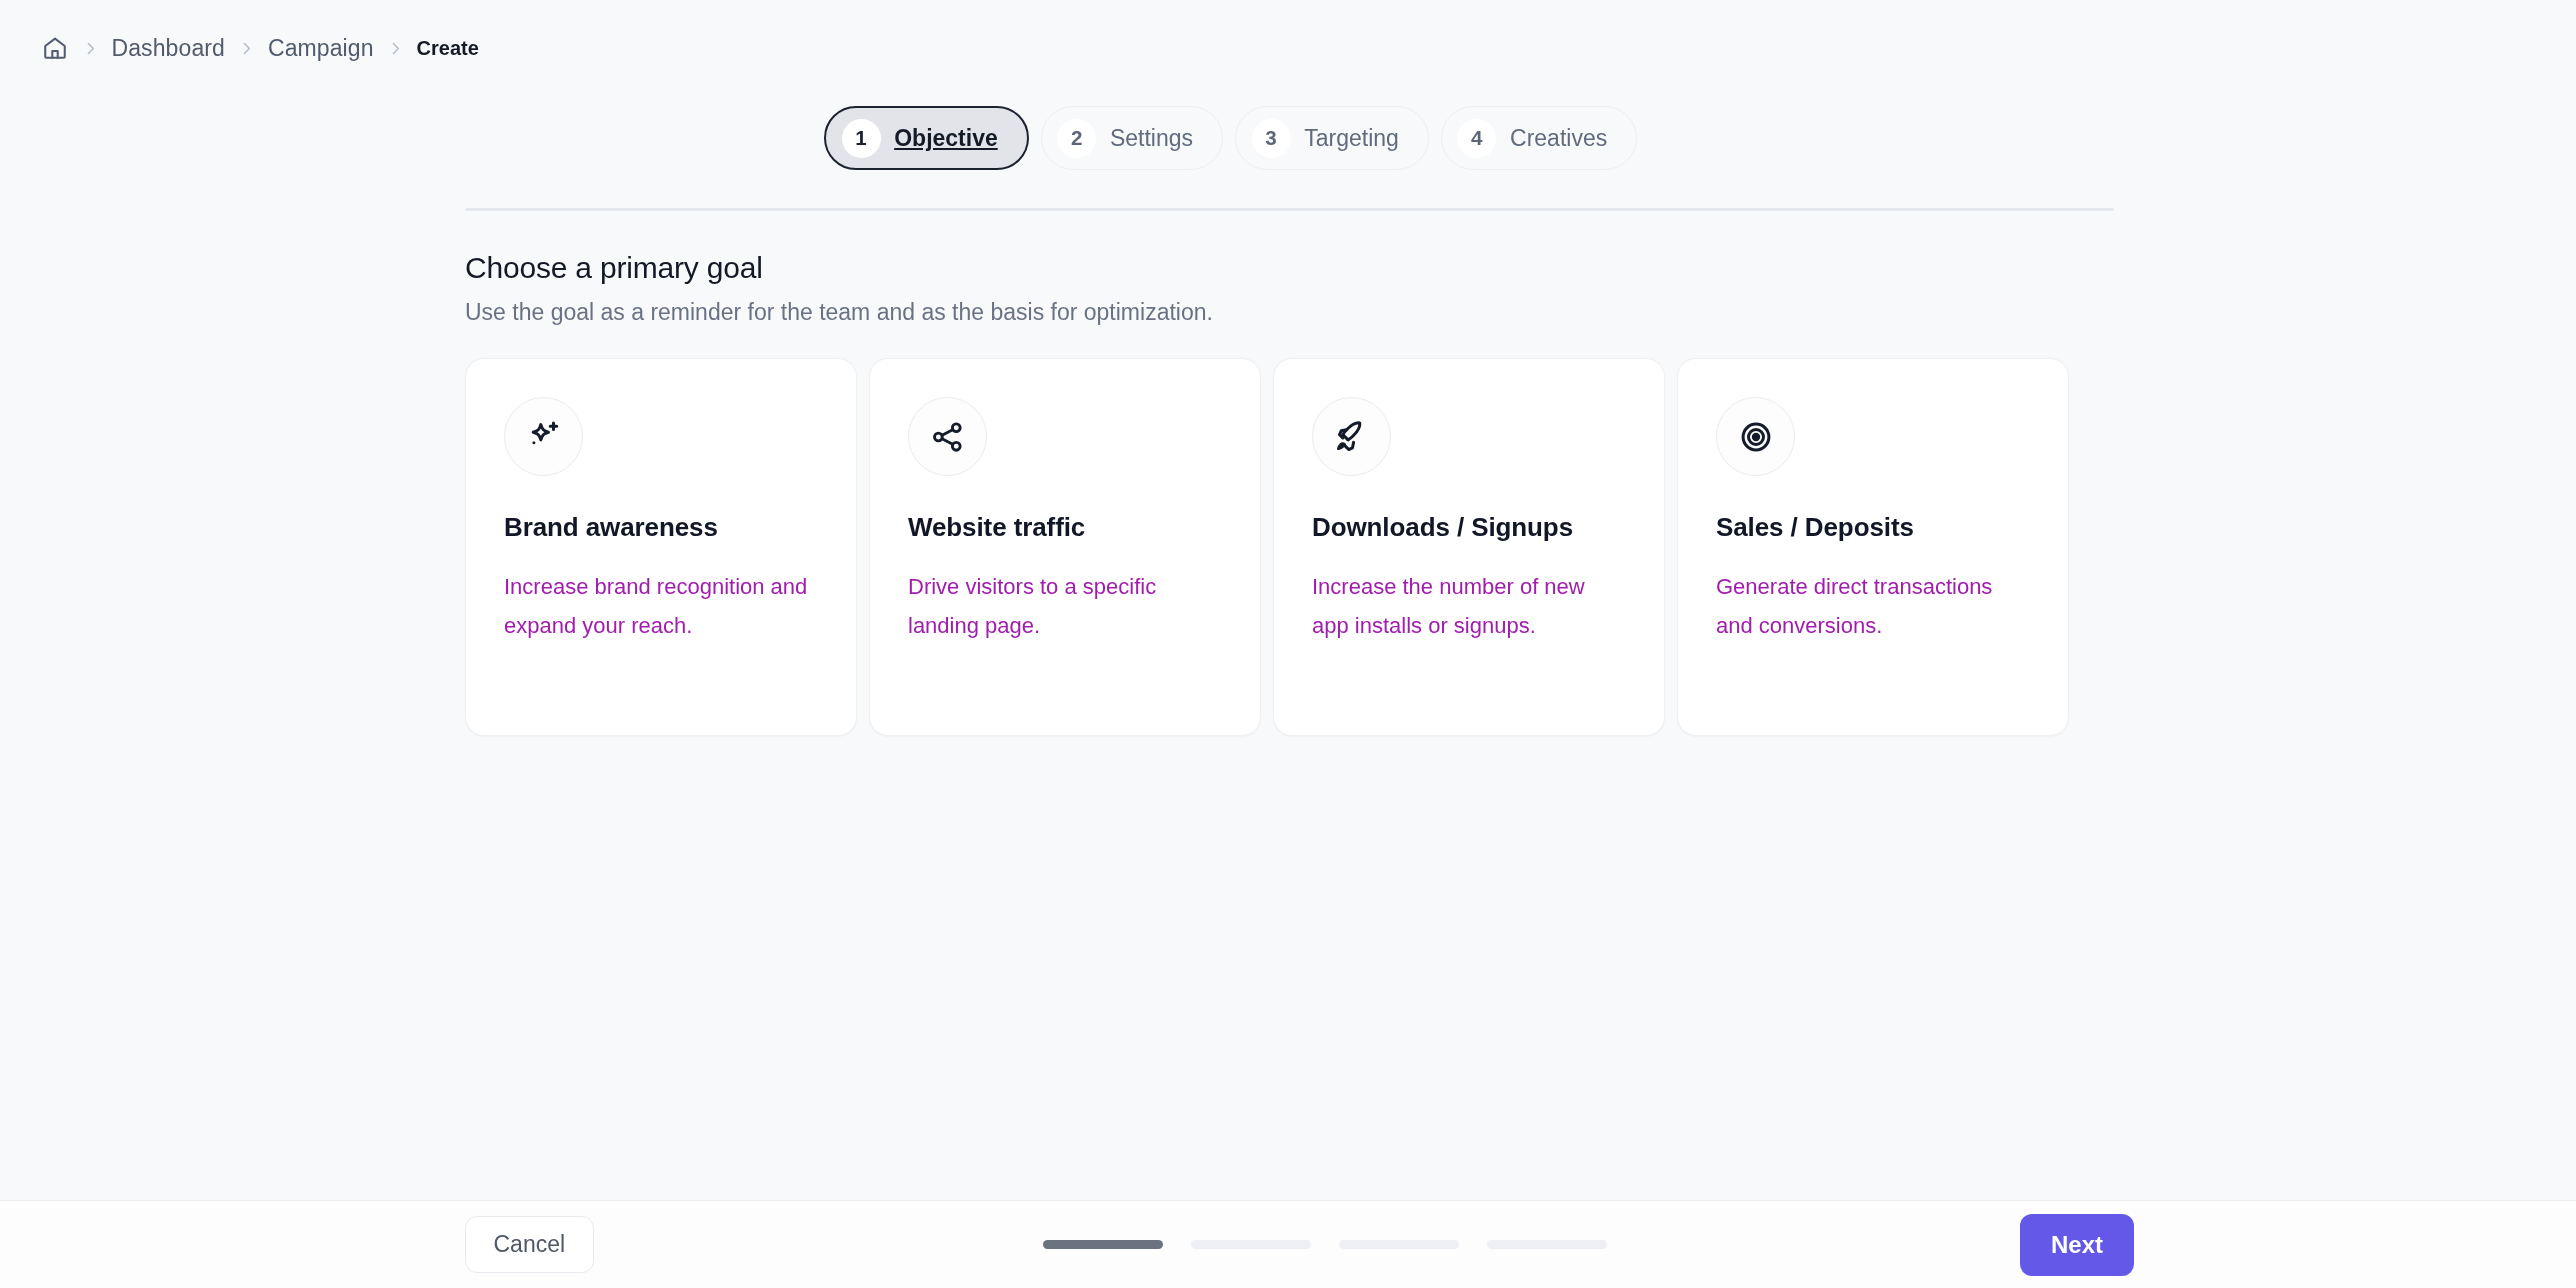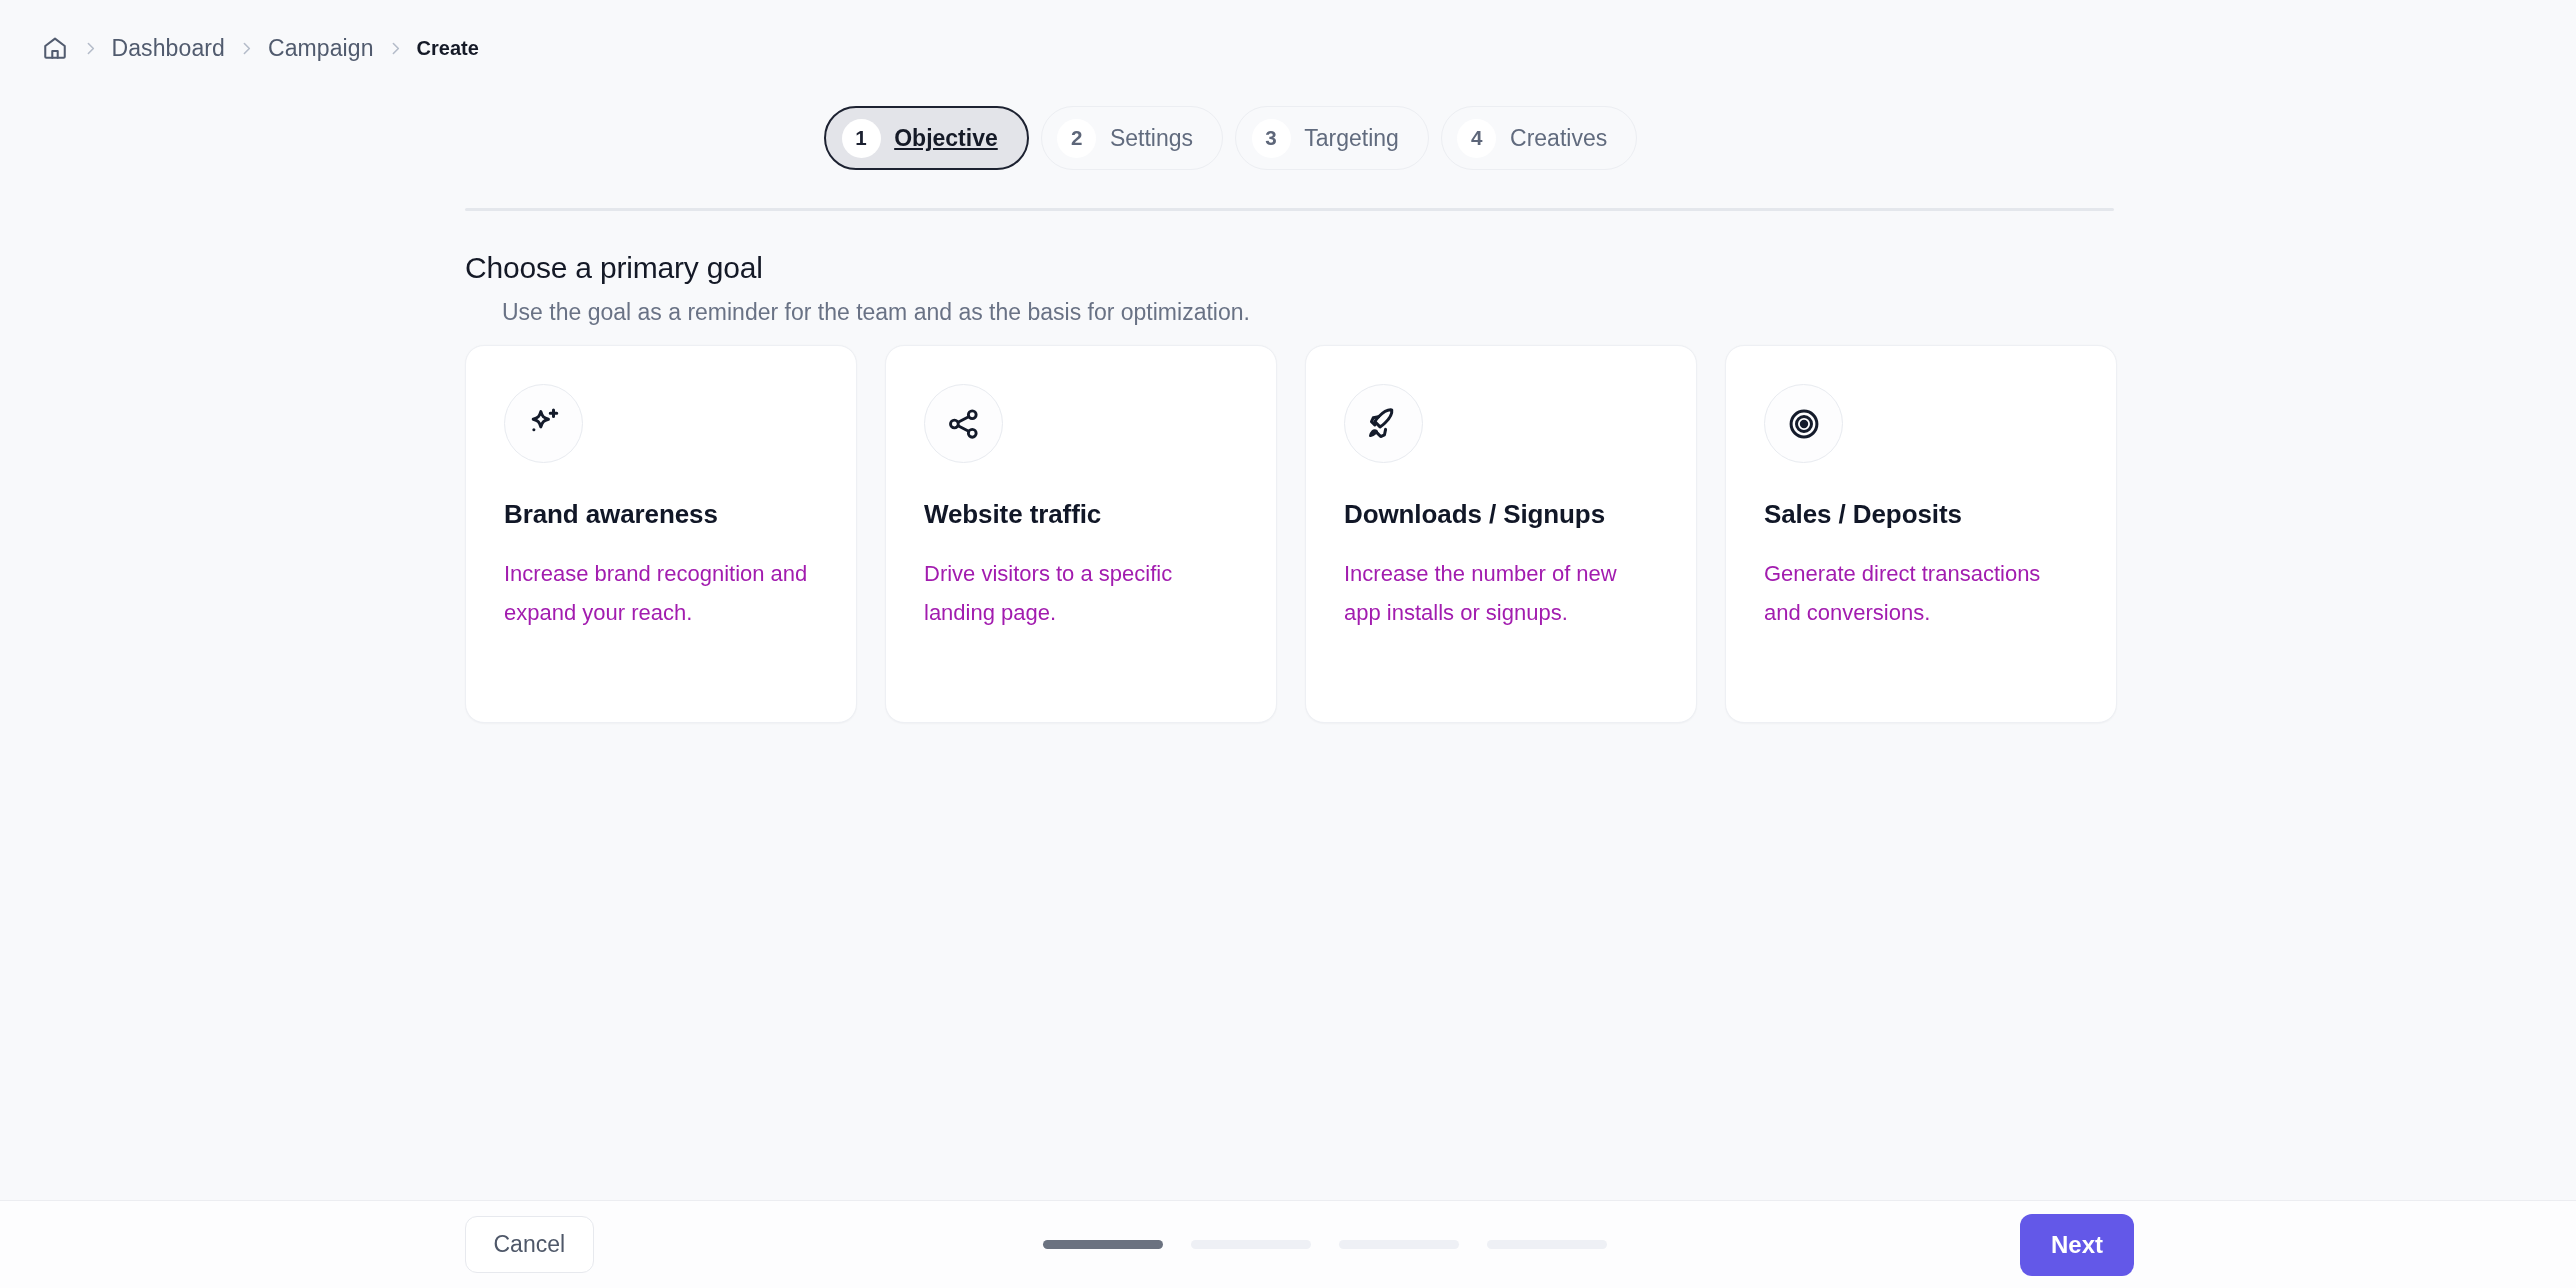--- a/index.html
+++ b/index.html
@@ -125,30 +125,29 @@
   .section-title {
     font-size: 30px;
     font-weight: 400;
     color: #141926;
     letter-spacing: -0.2px;
   }
   .section-sub {
     margin-top: 13.7px;
     font-size: 23px;
     color: #697285;
-    margin-left: 37px;
   }
 
   
   .cards {
     position: absolute;
-    top: 345px;
+    top: 358px;
     left: 465px;
     display: flex;
-    gap: 28px;
+    gap: 12px;
   }
   .card {
     width: 392px;
     height: 378px;
     background: #ffffff;
     border: 1.7px solid #eef0f4;
     border-radius: 19px;
     padding: 38px 38px 0 38px;
     box-shadow: 0 0.9px 1.7px rgba(16, 24, 40, 0.035);
   }

